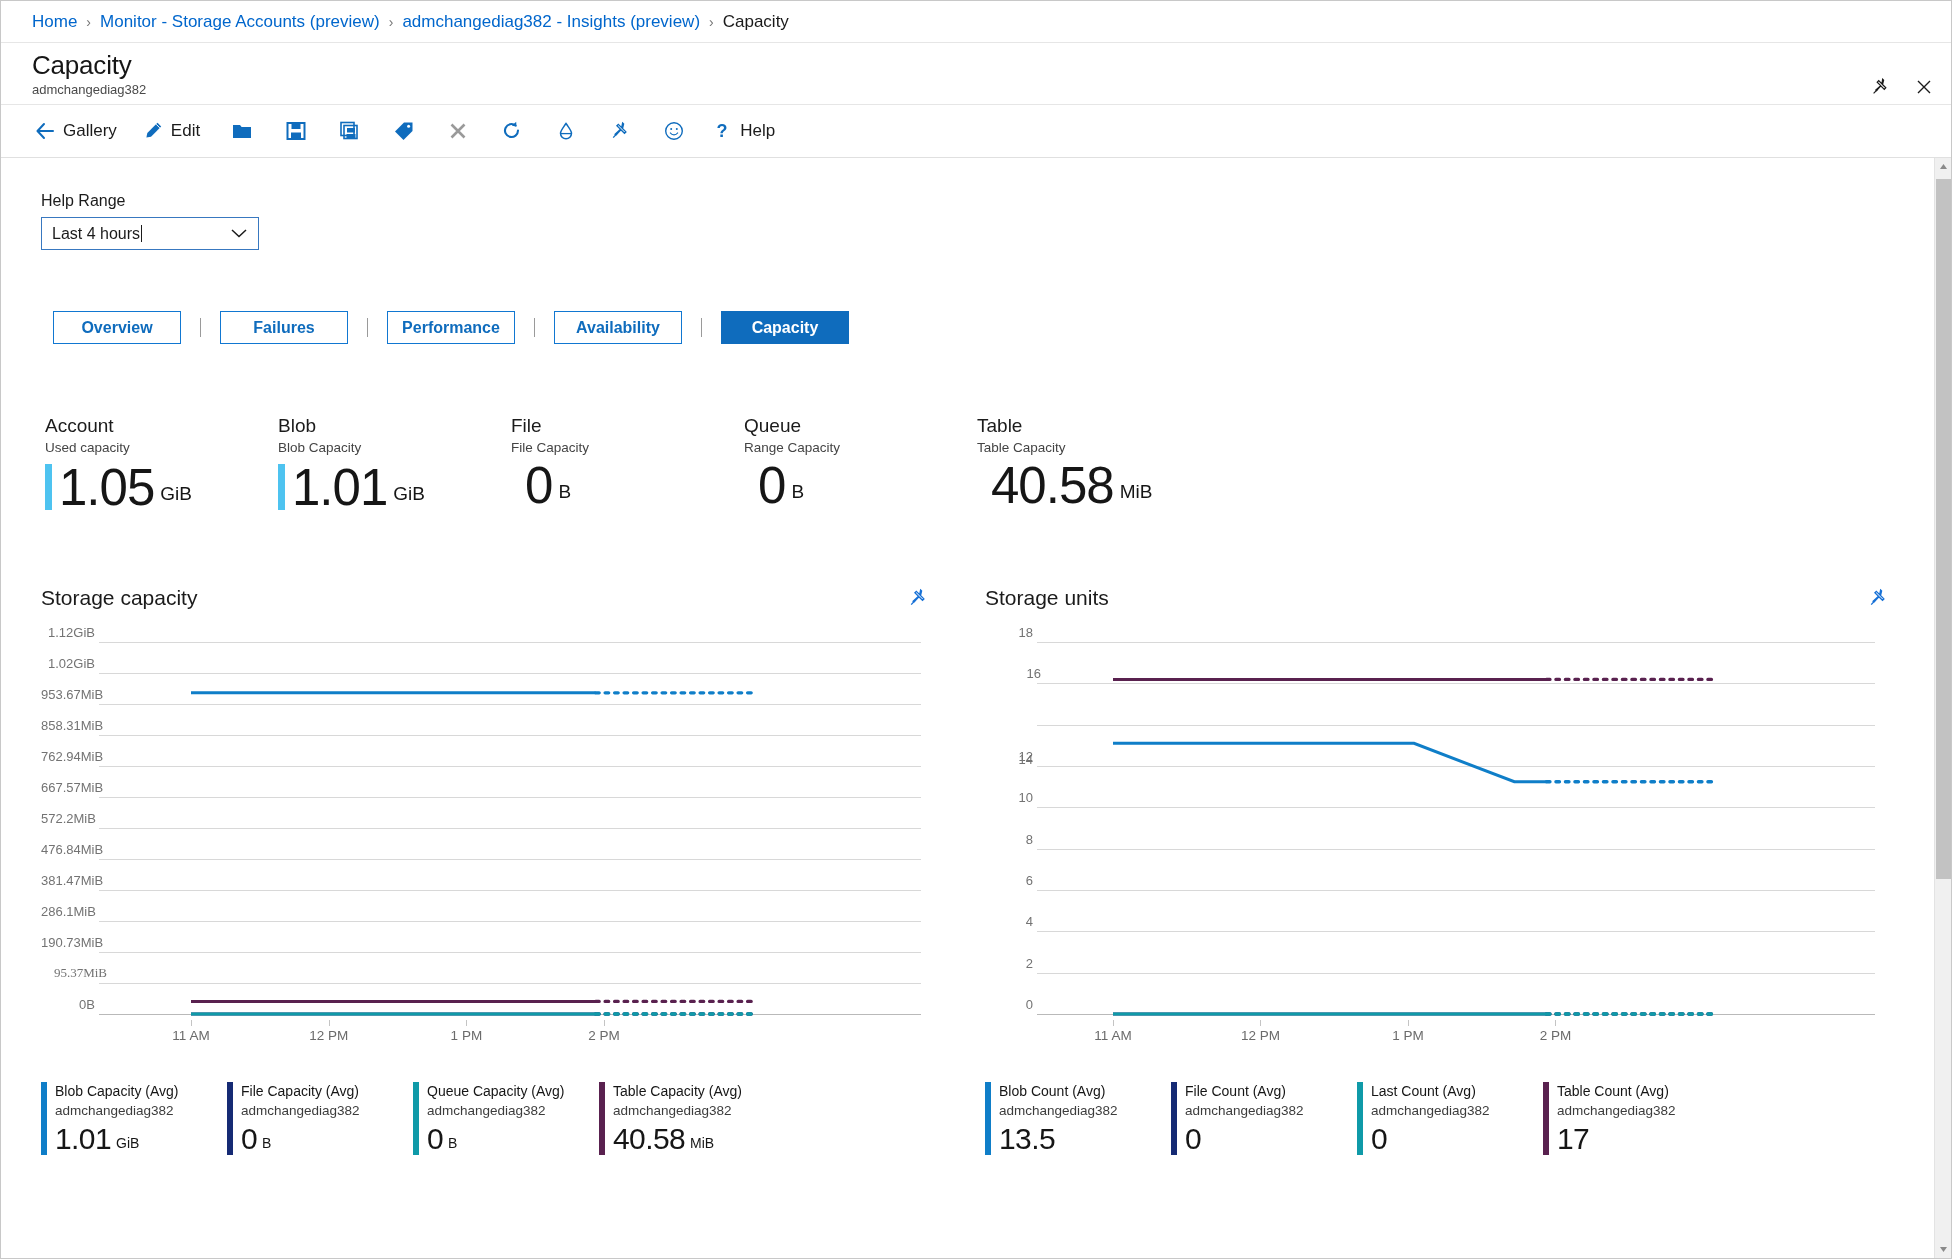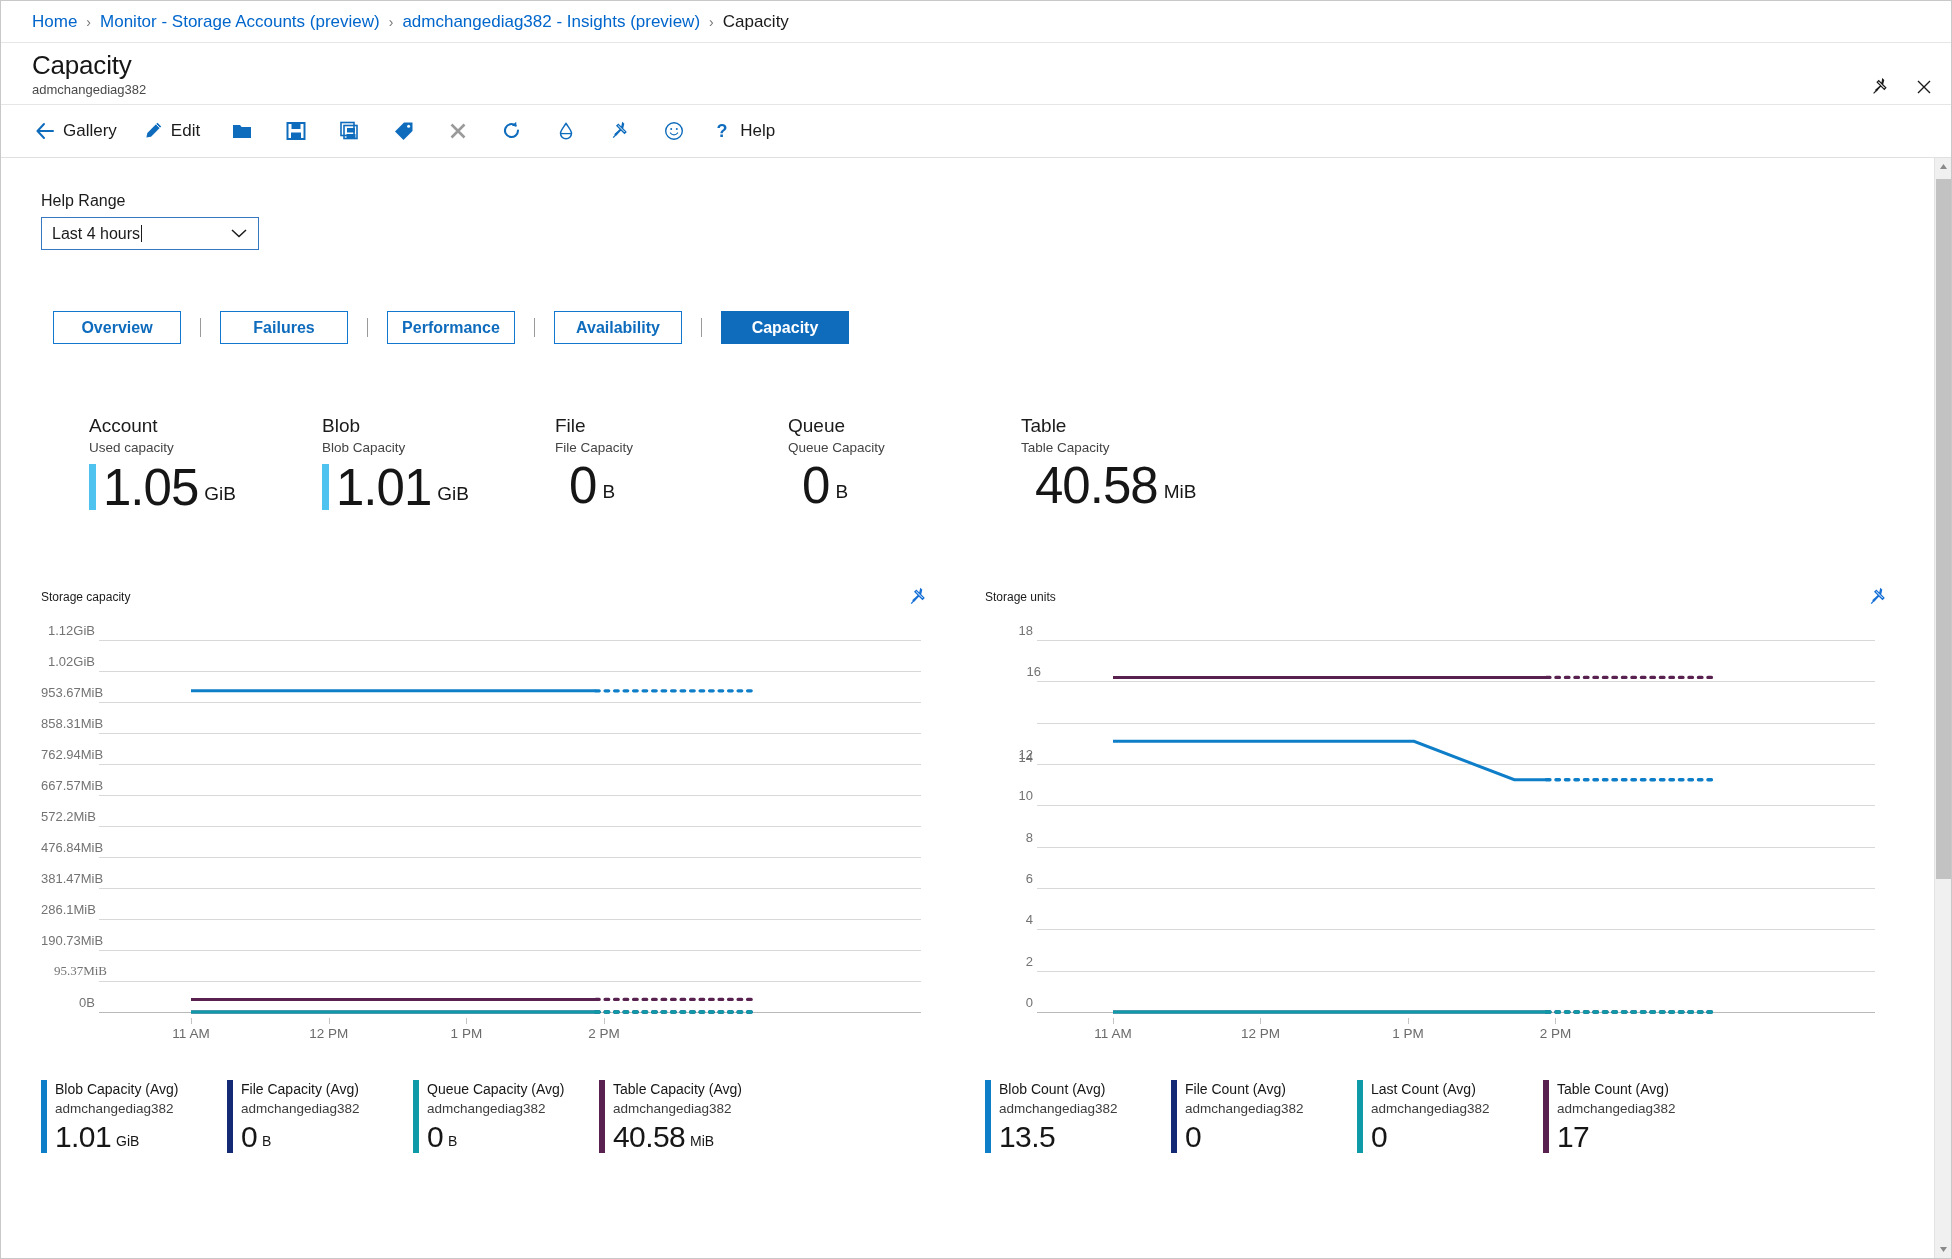--- a/index.html
+++ b/index.html
@@ -125,39 +125,39 @@
     font-size: 16px; font-weight: 600;
     height: 33px; min-width: 128px;
     display: flex; align-items: center; justify-content: center;
     padding: 0 14px;
     cursor: pointer;
   }
   .pill.active { background: #0f6cbd; color: #fff; border-color: #0f6cbd; }
   .pill-sep { width: 1px; height: 19px; background: #9a9a9a; margin: 0 19px; }
 
   
-  .kpis { display: flex; padding: 70px 0 0 44px; margin-left: 44px; }
+  .kpis { display: flex; padding: 70px 0 0 44px; }
   .kpi { width: 233px; }
   .kpi-title { font-size: 19px; color: #1b1b1b; line-height: 24px; }
   .kpi-sub { font-size: 13.5px; color: #444; line-height: 20px; margin-bottom: 6px; }
   .kpi-valrow { display: flex; align-items: flex-end; }
   .kpi-bar { width: 7px; height: 46px; margin-right: 7px; }
   .kpi-num { font-size: 51px; color: #161616; line-height: 44px; letter-spacing: -1px; }
   .kpi-unit { font-size: 19px; color: #161616; margin-left: 6px; padding-bottom: 5px; }
 
   
   .charts { display: flex; padding: 76px 0 0 0; }
   .chart-panel { position: relative; }
   .chart-left { width: 960px; padding-left: 40px; }
   .chart-right { width: 960px; padding-left: 24px; }
   .chart-head {
     display: flex; align-items: center; justify-content: space-between;
     padding-right: 32px; margin-bottom: 20px;
   }
-  .chart-title { font-size: 12px; color: #1b1b1b; }
+  .chart-title { font-size: 21px; color: #1b1b1b; }
   .chart-pin { cursor: pointer; }
 
   .plot-wrap { position: relative; }
   .plot {
     position: relative;
     height: 390px;
   }
   .gridrow {
     position: absolute; left: 0; right: 0;
     height: 1px; background: #d6d6d6;
@@ -363,21 +363,21 @@
         <div class="kpi-title">File</div>
         <div class="kpi-sub">File Capacity</div>
         <div class="kpi-valrow" style="padding-left:14px">
           <div class="kpi-num">0</div>
           <div class="kpi-unit">B</div>
         </div>
       </div>
 
       <div class="kpi">
         <div class="kpi-title">Queue</div>
-        <div class="kpi-sub">Queue Capacity</div>
+        <div class="kpi-sub">Range Capacity</div>
         <div class="kpi-valrow" style="padding-left:14px">
           <div class="kpi-num">0</div>
           <div class="kpi-unit">B</div>
         </div>
       </div>
 
       <div class="kpi">
         <div class="kpi-title">Table</div>
         <div class="kpi-sub">Table Capacity</div>
         <div class="kpi-valrow" style="padding-left:14px">

